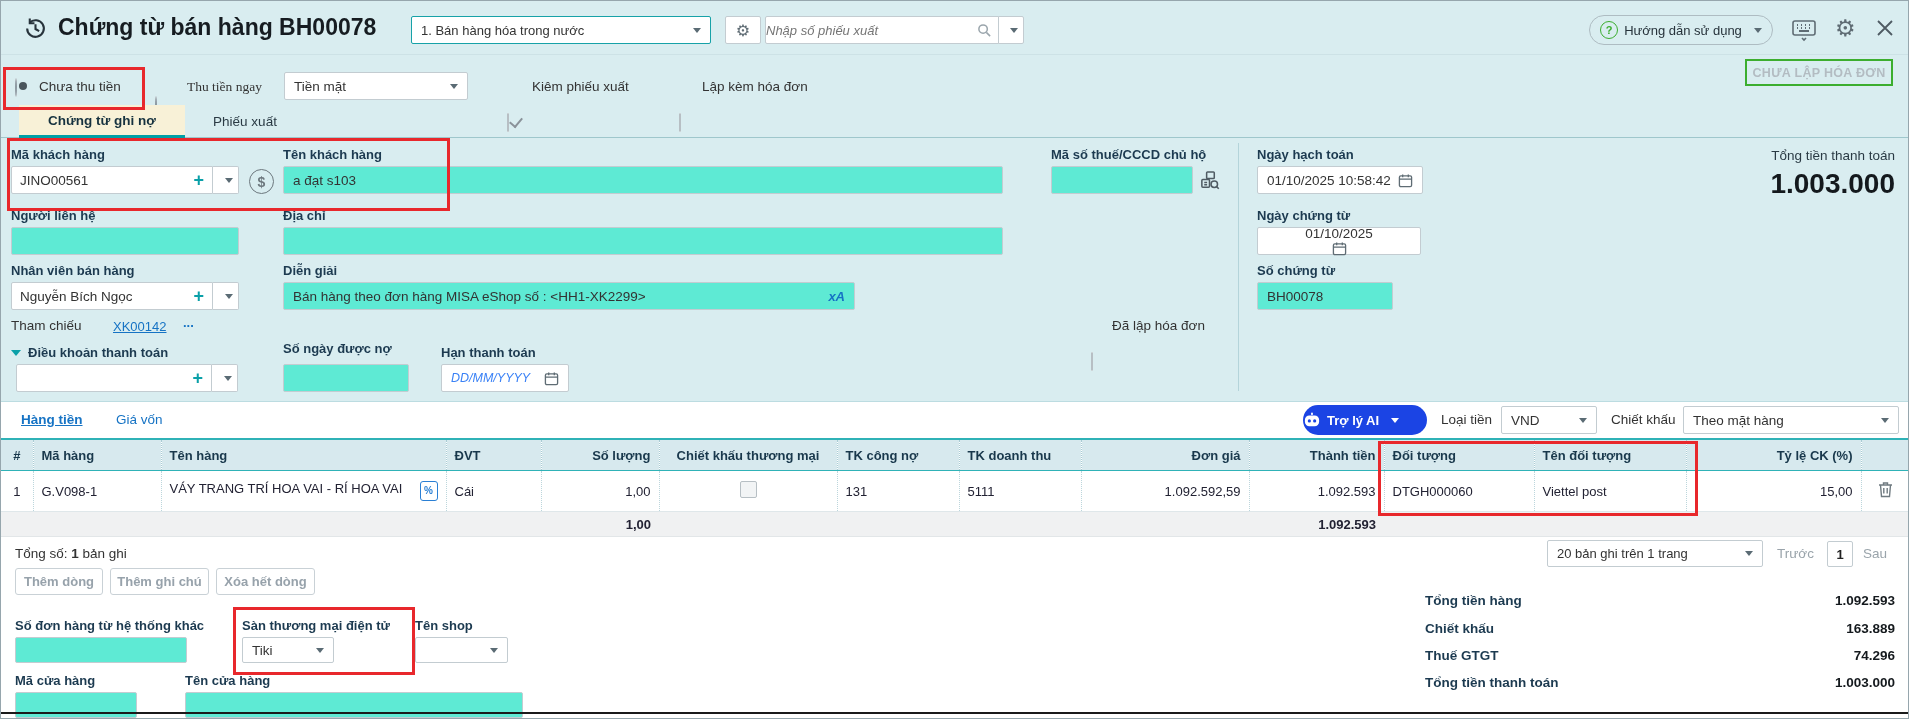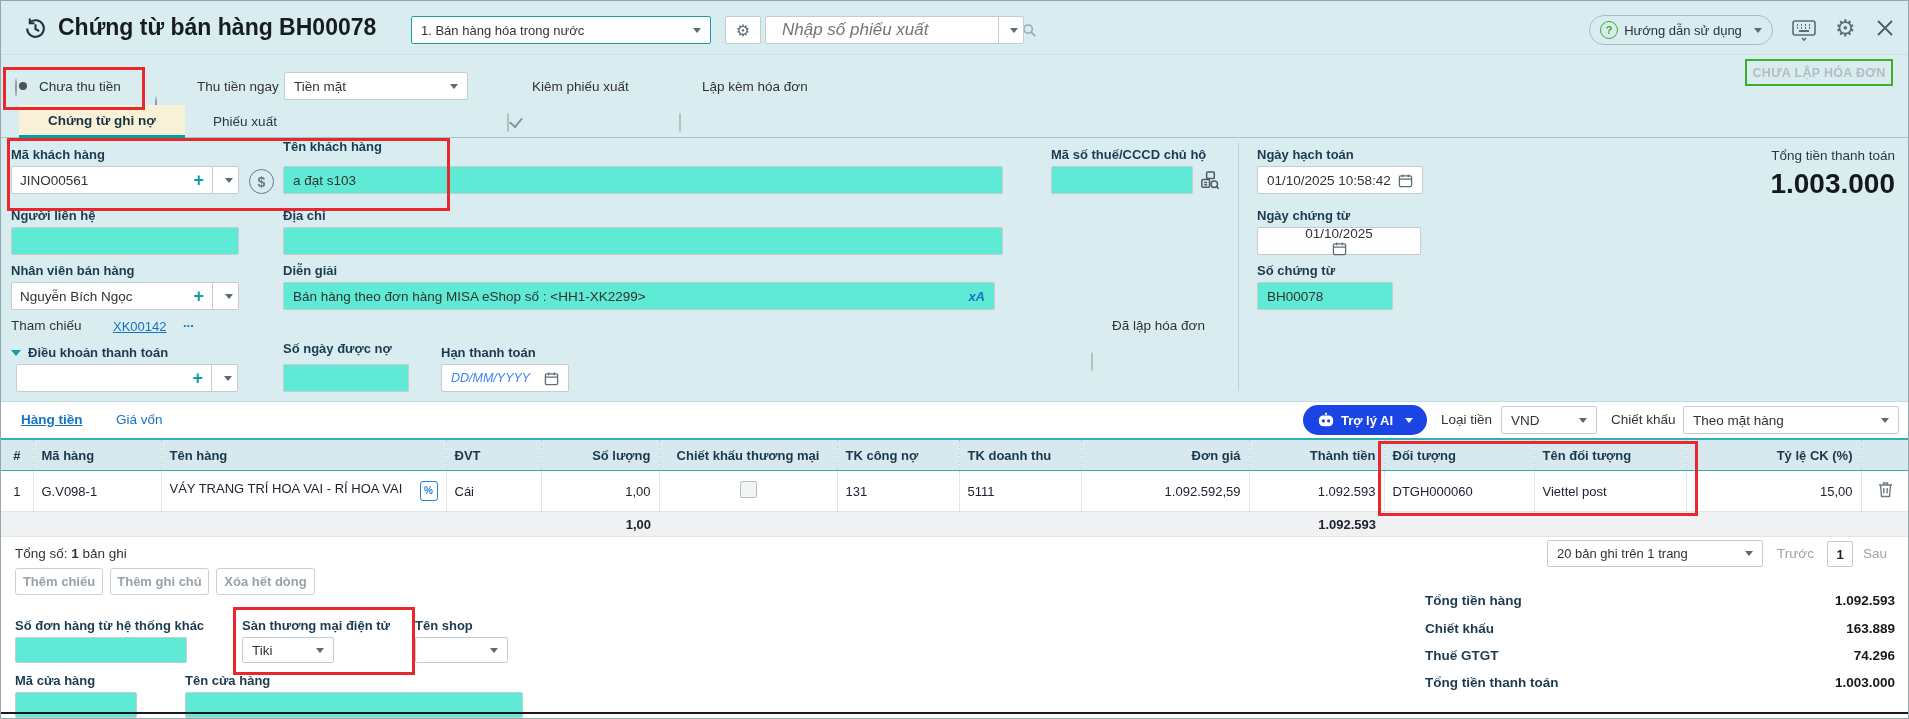--- a/index.html
+++ b/index.html
@@ -62,21 +62,21 @@
     </span>
     <div class="abs" style="left:57px;top:13px;font-size:23px;font-weight:700;color:#161c21;">Chứng từ bán hàng BH00078</div>
     <div class="abs sel" style="left:410px;top:15px;width:300px;border:1px solid #17a2a8;">
       <span style="font-size:13px;">1. Bán hàng hóa trong nước</span>
         <span class="caret"></span>
     </div>
     <div class="abs sel" style="left:724px;top:15px;width:36px;justify-content:center;">
       <span style="color:#5f6c74;font-size:16px;">⚙</span>
     </div>
     <div class="abs" style="left:764px;top:15px;width:234px;height:28px;background:#fff;border:1px solid #c3ccd1;border-radius:2px 0 0 2px;box-sizing:border-box;display:flex;align-items:center;">
-      <input style="flex: 1 1 0%; border: none; outline: none; font-style: italic; font-size: 17px; color: rgb(154, 165, 172); padding: 0px 16px; background: transparent; font-family: inherit;" placeholder="Nhập số phiếu xuất">
+      <input style="flex: 1 1 0%; border: none; outline: none; font-style: italic; font-size: 13px; color: rgb(154, 165, 172); padding: 0px 0; background: transparent; font-family: inherit;" placeholder="Nhập số phiếu xuất">
       <span style="margin-right:6px;">
         <svg width="15" height="15" viewBox="0 0 16 16" fill="none" stroke="#9aa5ac" stroke-width="1.6">
             <circle cx="6.5" cy="6.5" r="4.5"></circle>
             <path d="M10 10l4 4"></path>
           </svg>
       </span>
     </div>
     <div class="abs sel" style="left:997px;top:15px;width:26px;border-radius:0 2px 2px 0;justify-content:center;">
         <span class="caret"></span>
       </div>
@@ -101,21 +101,21 @@
     </span>
   </div>
 
   
   <div>
     <span class="abs radio on" style="left:14px;top:78px;"></span>
     <span class="abs txt" style="left:38px;top:78px;">Chưa thu tiền</span>
   </div>
   <div>
     <span class="abs radio" style="left:154px;top:78px;"></span>
-    <span class="abs txt" style="left:196px;top:78px;">Thu tiền ngay</span>
+    <span class="abs txt" style="left:186px;top:78px;font-family:Liberation Serif, serif;">Thu tiền ngay</span>
   </div>
   <div class="abs sel" style="left:283px;top:71px;width:184px;">
     <span>Tiền mặt</span>
       <span class="caret"></span>
   </div>
   <span class="abs cb checked" style="left:506px;top:77px;"></span>
   <span class="abs txt" style="left:531px;top:78px;">Kiêm phiếu xuất</span>
   <span class="abs cb" style="left:676px;top:77px;"></span>
   <span class="abs txt" style="left:701px;top:78px;">Lập kèm hóa đơn</span>
   <div class="abs" style="left:1744px;top:58px;width:148px;height:27px;border:2px solid #3cae2f;box-sizing:border-box;display:flex;align-items:center;justify-content:center;font-size:12.5px;font-weight:700;color:#b3bcc2;letter-spacing:.3px;">CHƯA LẬP HÓA ĐƠN</div>
@@ -138,21 +138,21 @@
   <div class="abs combo" style="left:10px;top:165px;width:228px;">
     <div class="main">
         <span>JINO00561</span>
       <span class="plus">+</span>
       </div>
     <div class="dd">
         <span class="caret"></span>
       </div>
   </div>
   <span class="abs icirc" style="left:248px;top:168px;width:23px;height:23px;font-size:14px;">$</span>
-  <span class="abs lbl" style="left:282px;top:138px;">Tên khách hàng</span>
+  <span class="abs lbl" style="left:282px;top:146px;">Tên khách hàng</span>
   <div class="abs inp" style="left:282px;top:165px;width:720px;">
     <span>a đạt s103</span>
     </div>
   <span class="abs lbl" style="left:1050px;top:146px;">Mã số thuế/CCCD chủ hộ</span>
   <div class="abs inp" style="left:1050px;top:165px;width:142px;">
     <span></span>
     </div>
   <span class="abs" style="left:1198px;top:169px;">
     <svg width="21" height="21" viewBox="0 0 22 22" fill="none" stroke="#4f5b63" stroke-width="1.6">
       <rect x="8" y="2" width="8" height="7" rx="1"></rect>
@@ -200,21 +200,21 @@
   <div class="abs combo" style="left:10px;top:281px;width:228px;">
     <div class="main">
         <span>Nguyễn Bích Ngọc</span>
       <span class="plus">+</span>
       </div>
     <div class="dd">
         <span class="caret"></span>
       </div>
   </div>
   <span class="abs lbl" style="left:282px;top:262px;">Diễn giải</span>
-  <div class="abs inp" style="left:282px;top:281px;width:712px;justify-content:space-between;">
+  <div class="abs inp" style="left:282px;top:281px;width:572px;justify-content:space-between;">
     <span>Bán hàng theo đơn hàng MISA eShop số : &lt;HH1-XK2299&gt;</span>
     <span style="color:#1673c4;font-weight:700;font-size:13px;font-style:italic;">xA</span>
   </div>
   <span class="abs lbl" style="left:1256px;top:262px;">Số chứng từ</span>
   <div class="abs inp" style="left:1256px;top:281px;width:136px;">
     <span>BH00078</span>
     </div>
 
   
   <span class="abs txt" style="left:10px;top:317px;">Tham chiếu</span>
@@ -249,21 +249,21 @@
         </svg>
       </span>
   </div>
 
   
   <div class="abs" style="left:0;top:400px;width:1907px;height:317px;background:#fff;border-top:1px solid #bcdce1;"></div>
 
   <span class="abs" style="left:20px;top:411px;font-size:13.5px;font-weight:700;color:#1673c4;text-decoration:underline;">Hàng tiền</span>
   <span class="abs" style="left:115px;top:411px;font-size:13.5px;color:#1673c4;">Giá vốn</span>
 
-  <div class="abs" style="left:1302px;top:404px;width:124px;height:30px;border-radius:16px;background:#1b44e4;display:flex;align-items:center;justify-content:center;gap:6px;">
+  <div class="abs" style="left:1302px;top:404px;width:124px;height:30px;border-radius:16px;background:#1b44e4;display:flex;align-items:center;gap:6px;">
     <span>
       <svg width="18" height="16" viewBox="0 0 20 18">
           <rect x="2" y="4" width="16" height="12" rx="5" fill="#fff"></rect>
           <circle cx="7" cy="10" r="1.8" fill="#1b44e4"></circle>
           <circle cx="13" cy="10" r="1.8" fill="#1b44e4"></circle>
           <rect x="9" y="0.5" width="2" height="3" rx="1" fill="#fff"></rect>
         </svg>
     </span>
     <span style="color:#fff;font-size:13px;font-weight:700;">Trợ lý AI</span>
     <span class="caret" style="border-top-color:#fff;"></span>
@@ -375,21 +375,21 @@
   <div class="abs sel" style="left:1546px;top:539px;width:216px;height:27px;">
     <span style="font-size:13px;">20 bản ghi trên 1 trang</span>
       <span class="caret"></span>
     </div>
   <span class="abs txt" style="left:1776px;top:545px;color:#9aa4ab;">Trước</span>
   <div class="abs" style="left:1826px;top:540px;width:26px;height:26px;border:1px solid #c3ccd1;border-radius:2px;box-sizing:border-box;display:flex;align-items:center;justify-content:center;">
     <span style="font-size:13px;font-weight:700;color:#222;">1</span>
     </div>
   <span class="abs txt" style="left:1862px;top:545px;color:#9aa4ab;">Sau</span>
 
-  <div class="abs ghbtn" style="left:14px;top:567px;width:88px;">Thêm chiếu</div>
+  <div class="abs ghbtn" style="left:14px;top:567px;width:88px;">Thêm dòng</div>
   <div class="abs ghbtn" style="left:109px;top:567px;width:99px;">Thêm ghi chú</div>
   <div class="abs ghbtn" style="left:215px;top:567px;width:99px;">Xóa hết dòng</div>
 
   <span class="abs lbl" style="left:14px;top:617px;">Số đơn hàng từ hệ thống khác</span>
   <div class="abs inp" style="left:14px;top:636px;width:172px;height:26px;">
     <span></span>
     </div>
   <span class="abs lbl" style="left:241px;top:617px;">Sàn thương mại điện tử</span>
   <div class="abs sel" style="left:241px;top:636px;width:92px;height:26px;">
     <span>Tiki</span>

